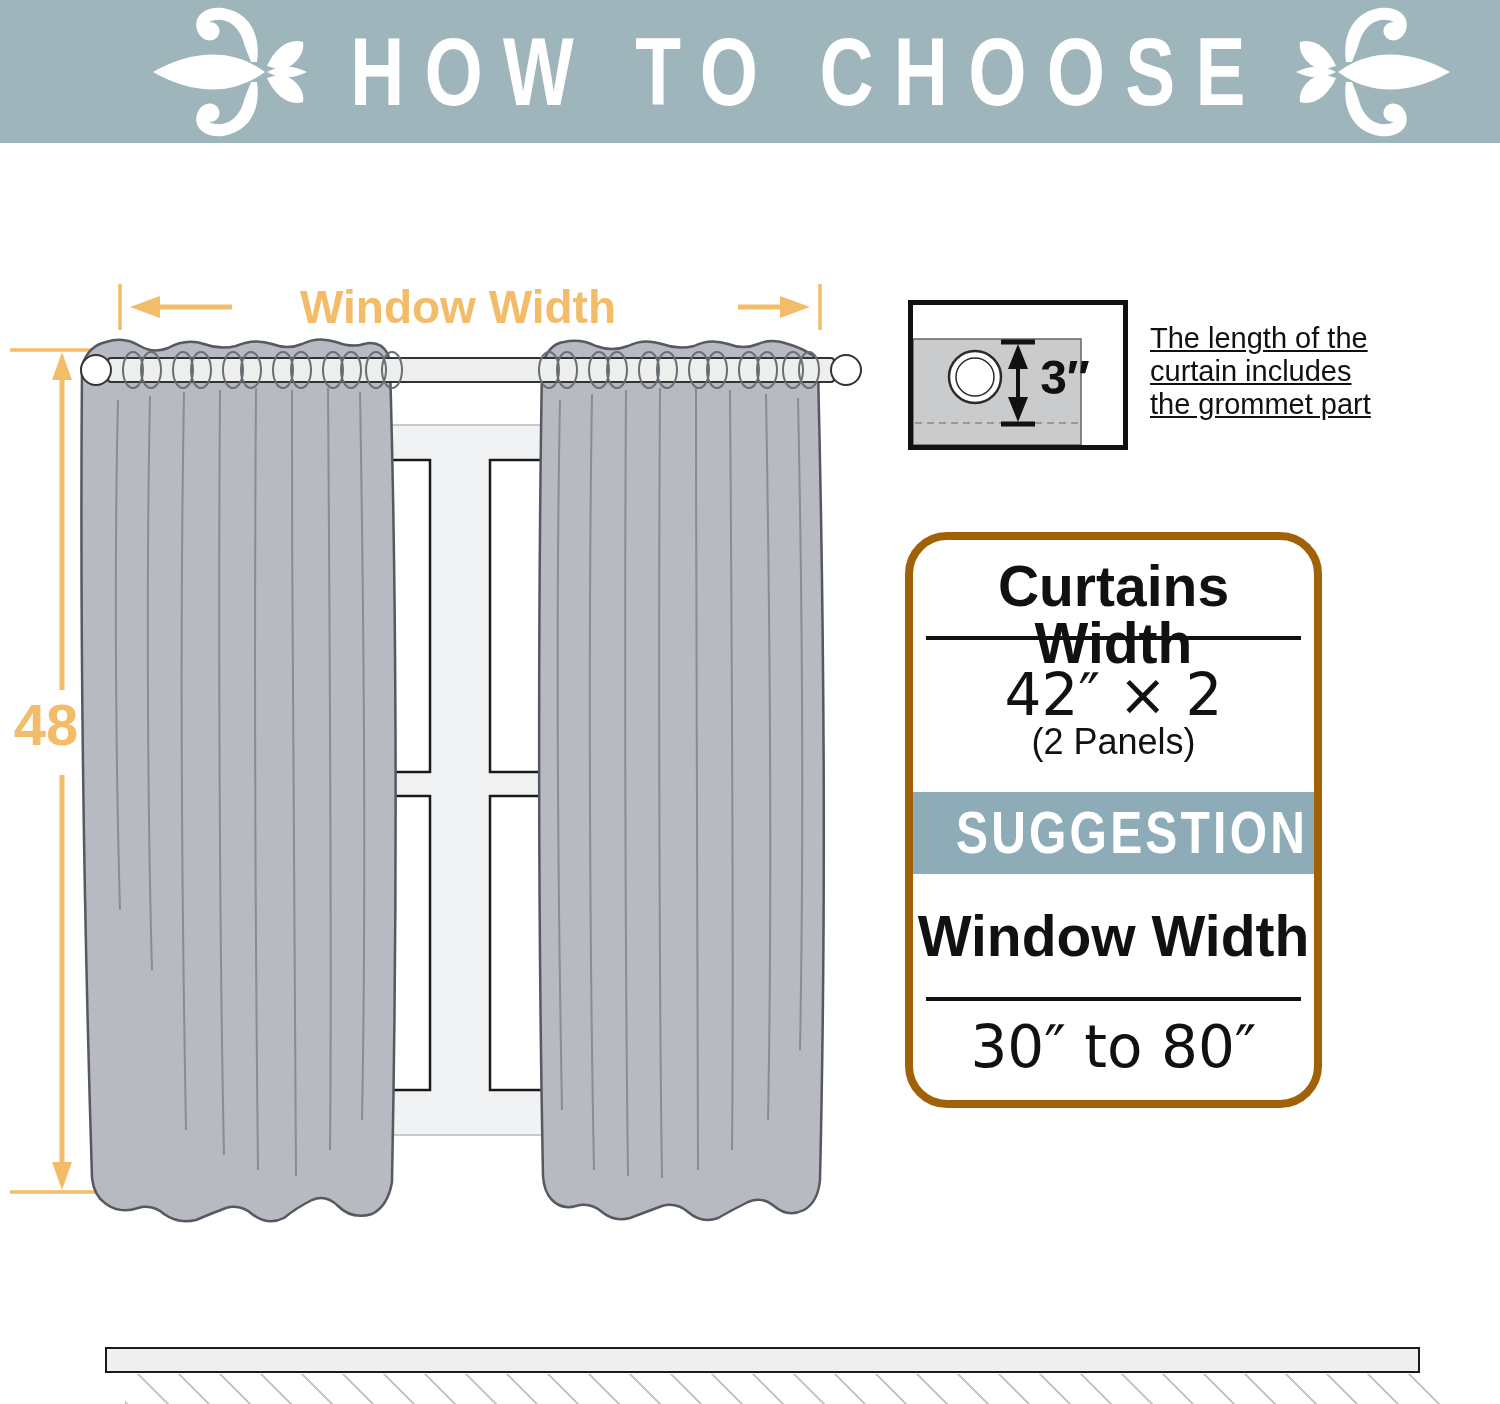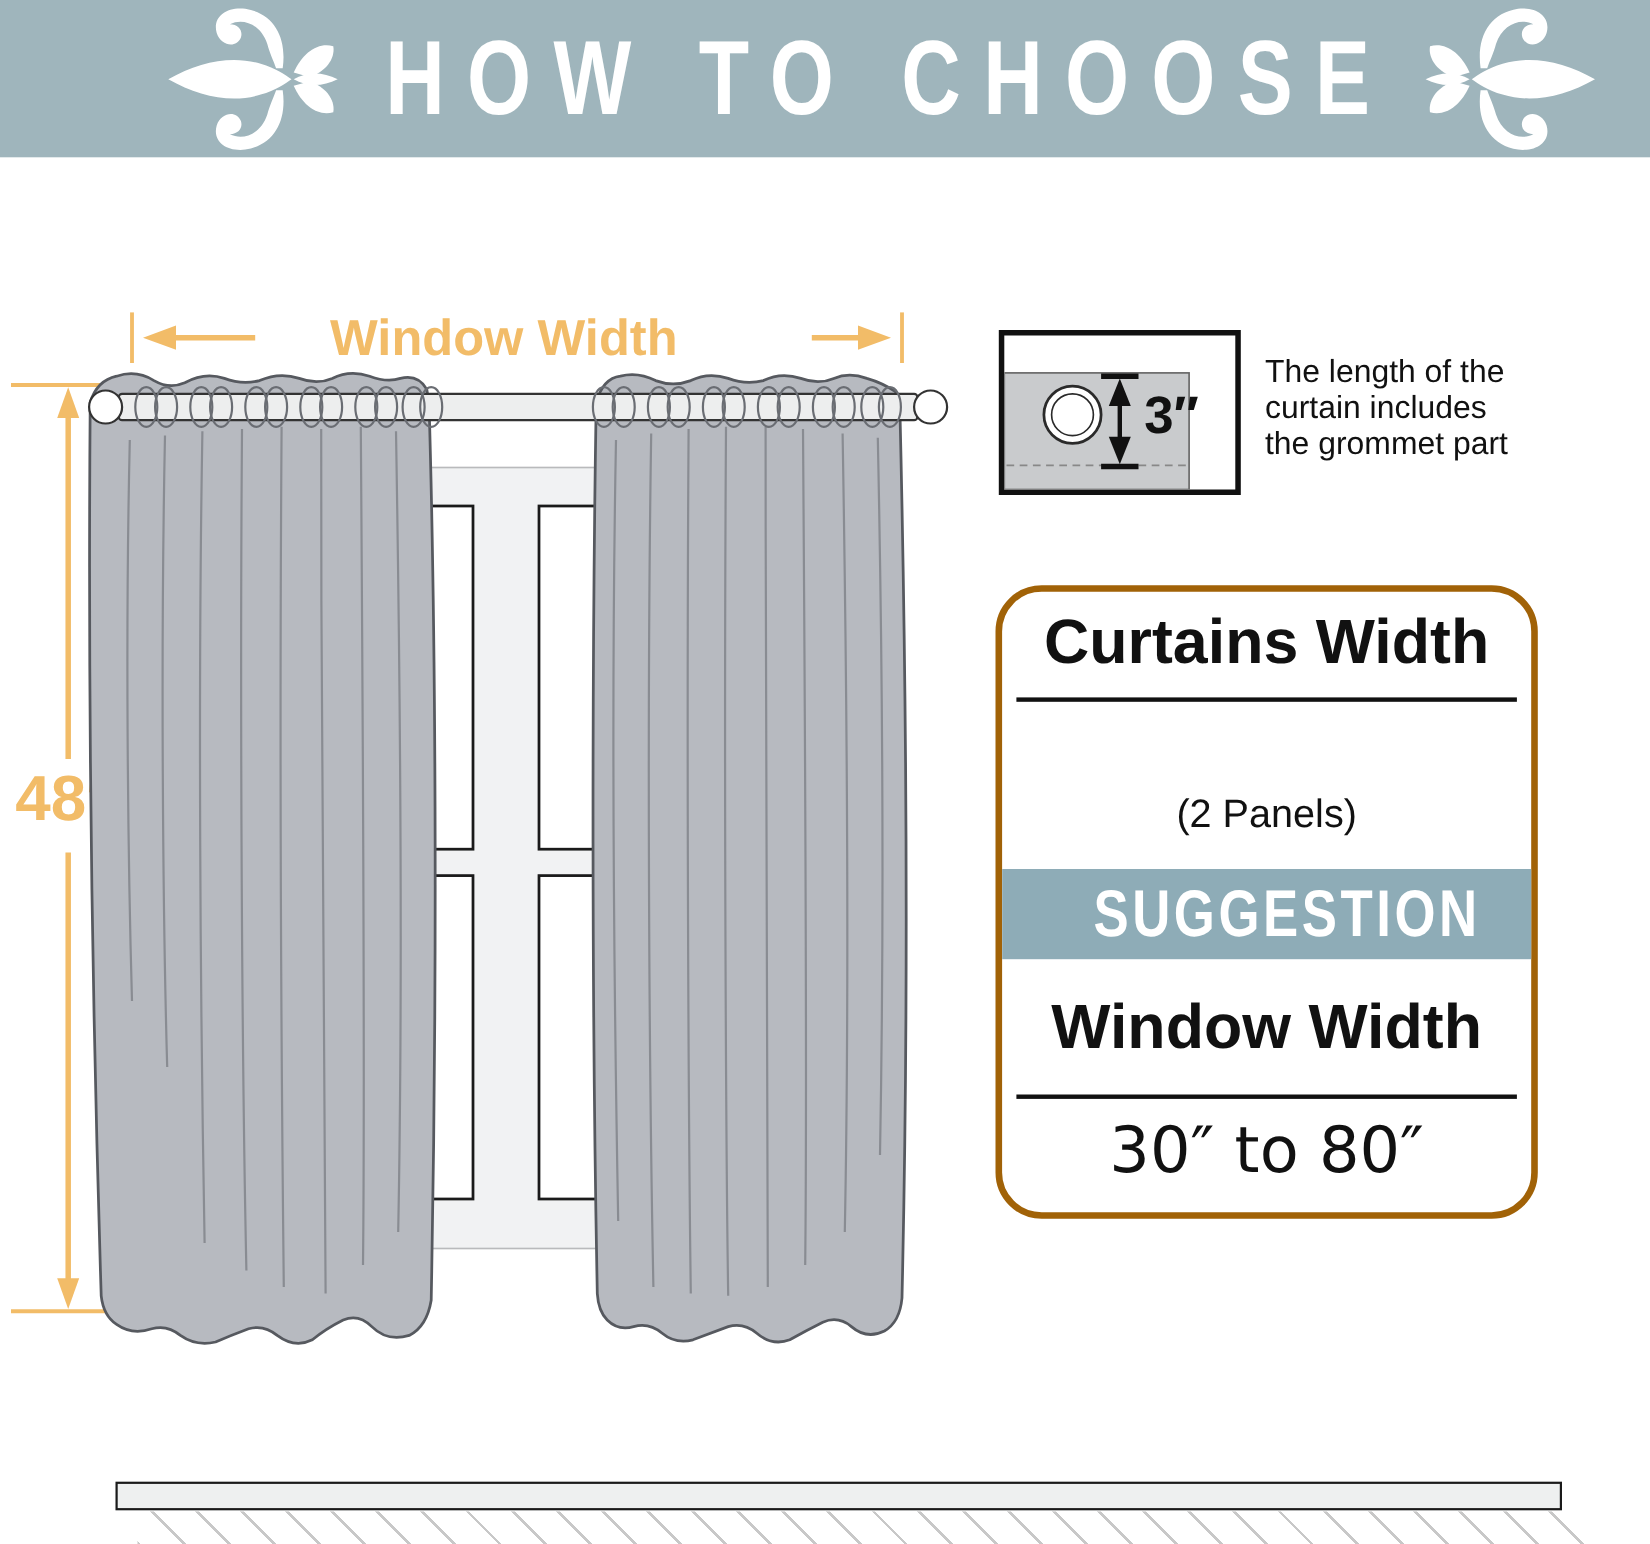--- a/index.html
+++ b/index.html
@@ -17,25 +17,25 @@
   .diagram-svg{position:absolute;left:0;top:270px;}
   
   .floor-bar{position:absolute;left:105px;top:1347px;width:1315px;height:26px;
              background:#eef0f0;border:2px solid #1a1a1a;box-sizing:border-box;}
   .floor-hatch{position:absolute;left:125px;top:1374px;width:1320px;height:30px;
                background:repeating-linear-gradient(45deg,#c8c8c8 0,#c8c8c8 2.5px,transparent 2.5px,transparent 29px);}
   
   .grommet-box{position:absolute;left:908px;top:300px;width:220px;height:150px;
                border:5px solid #111;box-sizing:border-box;background:#fff;}
   .grommet-caption{position:absolute;left:1150px;top:322px;width:270px;
-                   font-size:29px;line-height:33px;white-space:pre-line;}
+                   font-size:29px;line-height:33px;white-space:pre-line;text-decoration:underline;}
   .add-note{position:absolute;left:902px;top:462px;width:520px;font-size:31px;}
   
-  .sbox{position:absolute;left:905px;top:532px;width:493px;height:576px;
-        border:6px solid #a16207;border-radius:42px;box-sizing:border-box;
+  .sbox{position:absolute;left:905px;top:532px;width:417px;height:576px;
+        border:8px solid #a16207;border-radius:42px;box-sizing:border-box;
         background:#fff;overflow:hidden;}
   .sbox .row{position:absolute;left:0;width:100%;text-align:center;}
   .sbox-title{font-weight:bold;font-size:57px;line-height:1;}
   .t1{top:18px;}
   .hr1{position:absolute;top:96px;left:13px;right:13px;height:4px;background:#111;}
   .size-val{top:126px;font-size:58px;font-family:"DejaVu Sans","Liberation Sans",sans-serif;line-height:1;}
   .size-panels{top:184px;font-size:36px;font-family:Liberation Sans, sans-serif;line-height:1;}
   .band{position:absolute;top:252px;left:0;width:100%;height:82px;background:#8eacb7;
         display:flex;align-items:center;justify-content:center;padding-left:19px;}
   .band-label{color:#fff;font-weight:bold;font-size:60px;letter-spacing:4px;
@@ -196,20 +196,21 @@
       <text x="152" y="89" text-anchor="middle" font-size="48" font-weight="bold" fill="#111">3″</text>
     </svg>
   </div>
   <div class="grommet-caption">The length of the
 curtain includes
 the grommet part</div>
 
   <div class="sbox">
     <div class="row sbox-title t1">Curtains Width</div>
     <div class="hr1"></div>
+    <div class="row size-val">42″ × 2</div>
     <div class="row size-panels">(2 Panels)</div>
     <div class="band">
       <div class="band-label">SUGGESTION</div>
     </div>
     <div class="row sbox-title t2">Window Width</div>
     <div class="hr2"></div>
     <div class="row range-val">30″ to 80″</div>
   </div>
 
 

